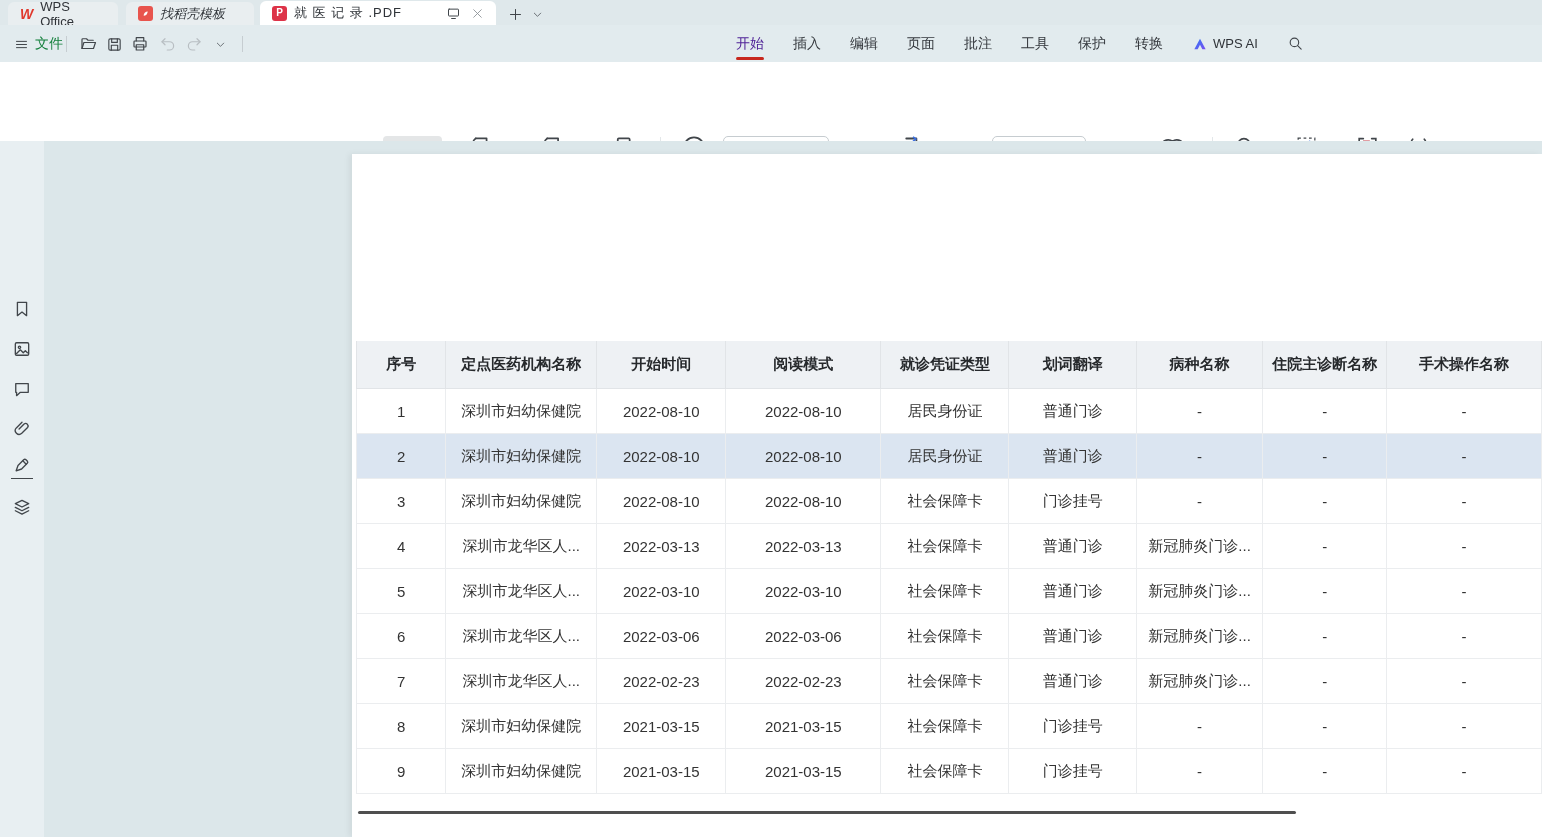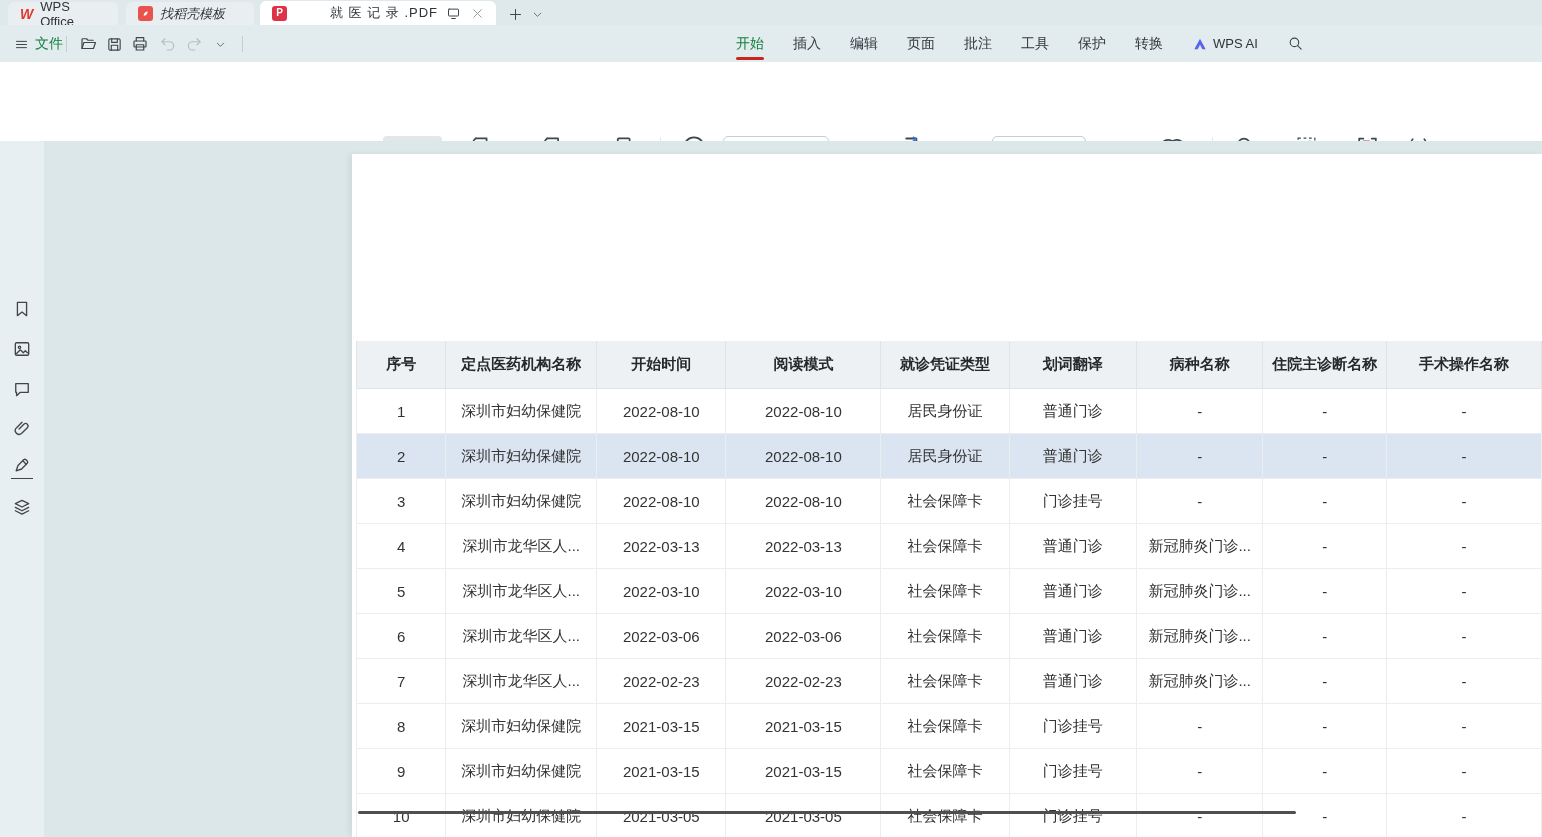--- a/index.html
+++ b/index.html
@@ -10,35 +10,35 @@
   .ico{stroke:#41464b;fill:none;stroke-width:1.6;stroke-linecap:round;stroke-linejoin:round;}
   .ico.dis{stroke:#b8bec2;}
 
   
   .tabbar{position:absolute;left:0;top:0;width:1542px;height:25px;background:#dfe8eb;display:flex;align-items:flex-end;}
   .tab{height:23px;margin-top:2px;display:flex;align-items:center;gap:7px;padding:0 12px;
        background:#e9eef0;border-radius:6px 6px 0 0;font-size:13px;color:#2f3338;}
   .tab.t1{margin-left:8px;width:86px;}
   .tab.t2{margin-left:8px;width:104px;font-style:italic;}
   .tab.active{margin-left:6px;width:212px;background:#ffffff;height:24px;}
-  .doctitle{letter-spacing:1px;flex:1;white-space:nowrap;overflow:hidden;margin-left:36px;}
+  .doctitle{letter-spacing:1px;flex:1;white-space:nowrap;overflow:hidden;}
   .tab .winicons{display:flex;gap:10px;align-items:center;}
   .tabbtn{width:22px;height:22px;margin-left:8px;display:flex;align-items:center;justify-content:center;border-radius:4px;}
   .wlogo{font-weight:800;font-style:italic;color:#e0382c;font-size:14px;line-height:1;}
   .sqlogo{width:15px;height:15px;border-radius:3px;display:flex;align-items:center;justify-content:center;
           color:#fff;font-size:10px;font-weight:700;line-height:1;}
 
   
   .menubar{position:absolute;left:0;top:25px;width:1542px;height:37px;background:#e2ebee;}
   .filebtn{position:absolute;left:10px;top:7px;height:24px;display:flex;align-items:center;gap:6px;font-size:14px;color:#15803d;padding:0 4px;}
   .msep{position:absolute;top:11px;width:1px;height:16px;background:#c6cdd1;}
   .qat{position:absolute;top:9px;width:20px;height:20px;display:flex;align-items:center;justify-content:center;}
   .menutabs{position:absolute;left:736px;top:0;height:37px;display:flex;align-items:center;gap:29px;font-size:14px;color:#33373c;}
   .mtab{position:relative;height:37px;display:flex;align-items:center;}
-  .mtab.sel{color:#15803d;}
+  .mtab.sel{color:#4c1d95;}
   .mtab.sel::after{content:"";position:absolute;left:0;right:0;bottom:2px;height:3px;background:#c7271d;border-radius:2px;}
   .wpsai{display:flex;align-items:center;gap:5px;font-size:13px;color:#2f3338;}
 
   
   .ribbon{position:absolute;left:0;top:62px;width:1542px;height:79px;background:#fff;border-bottom:1px solid #d8dee1;}
   .pill{height:23px;border-radius:4px;display:flex;align-items:center;gap:5px;padding:0 6px;font-size:13px;color:#33373c;white-space:nowrap;}
   .pill.on{background:#e4e6e7;}
   .bb{position:absolute;top:72px;transform:translateX(-50%);height:53px;display:flex;flex-direction:column;align-items:center;justify-content:space-between;}
   .bb .lbl{font-size:13px;color:#33373c;display:flex;align-items:center;gap:3px;white-space:nowrap;}
   .vsep{position:absolute;top:75px;width:1px;height:48px;background:#e3e7e9;}
@@ -579,27 +579,16 @@
         <td>9</td>
         <td>深圳市妇幼保健院</td>
         <td>2021-03-15</td>
         <td>2021-03-15</td>
         <td>社会保障卡</td>
         <td>门诊挂号</td>
         <td>-</td>
         <td>-</td>
         <td>-</td>
       </tr>
-      <tr>
-        <td>10</td>
-        <td>深圳市妇幼保健院</td>
-        <td>2021-03-05</td>
-        <td>2021-03-05</td>
-        <td>社会保障卡</td>
-        <td>门诊挂号</td>
-        <td>-</td>
-        <td>-</td>
-        <td>-</td>
-      </tr>
     </tbody>
 </table>
 
 <div class="scrollline"></div>
 
 </body></html>

